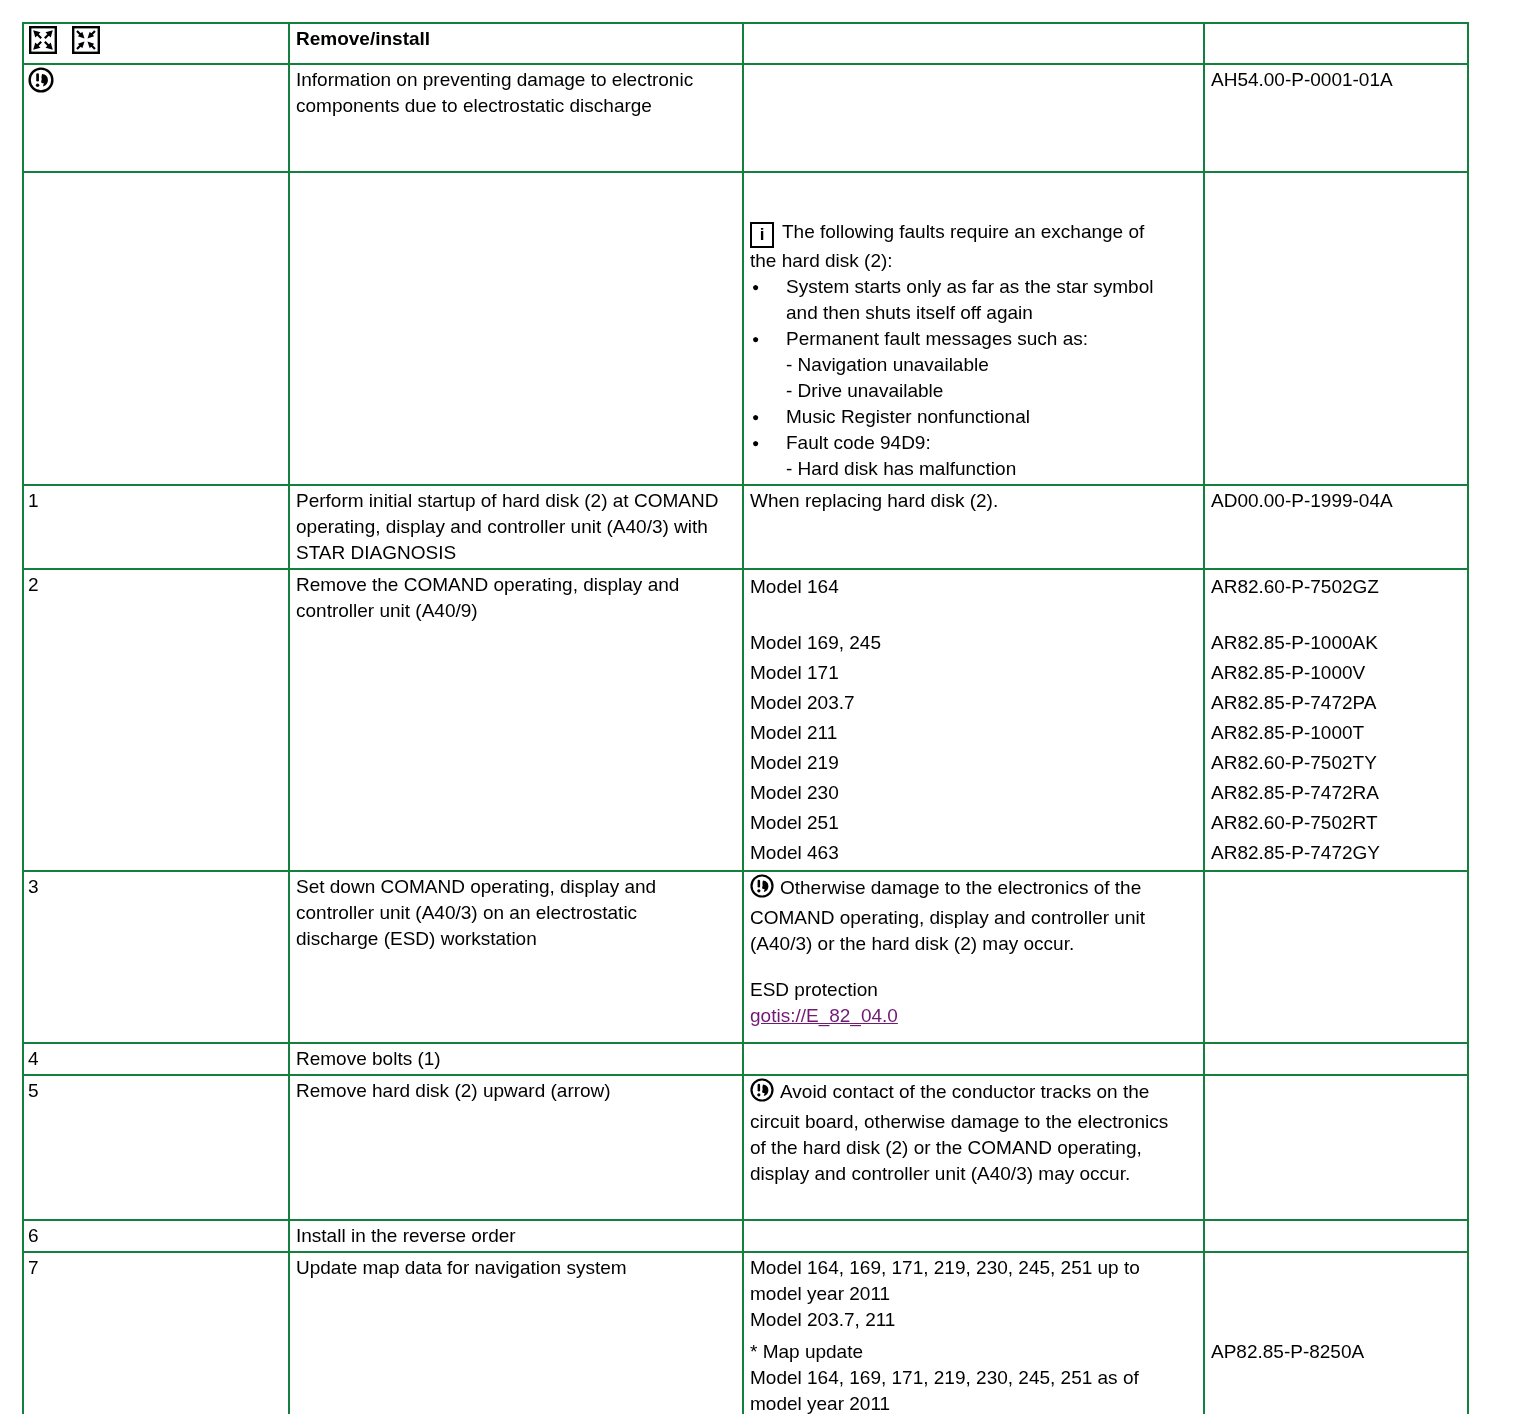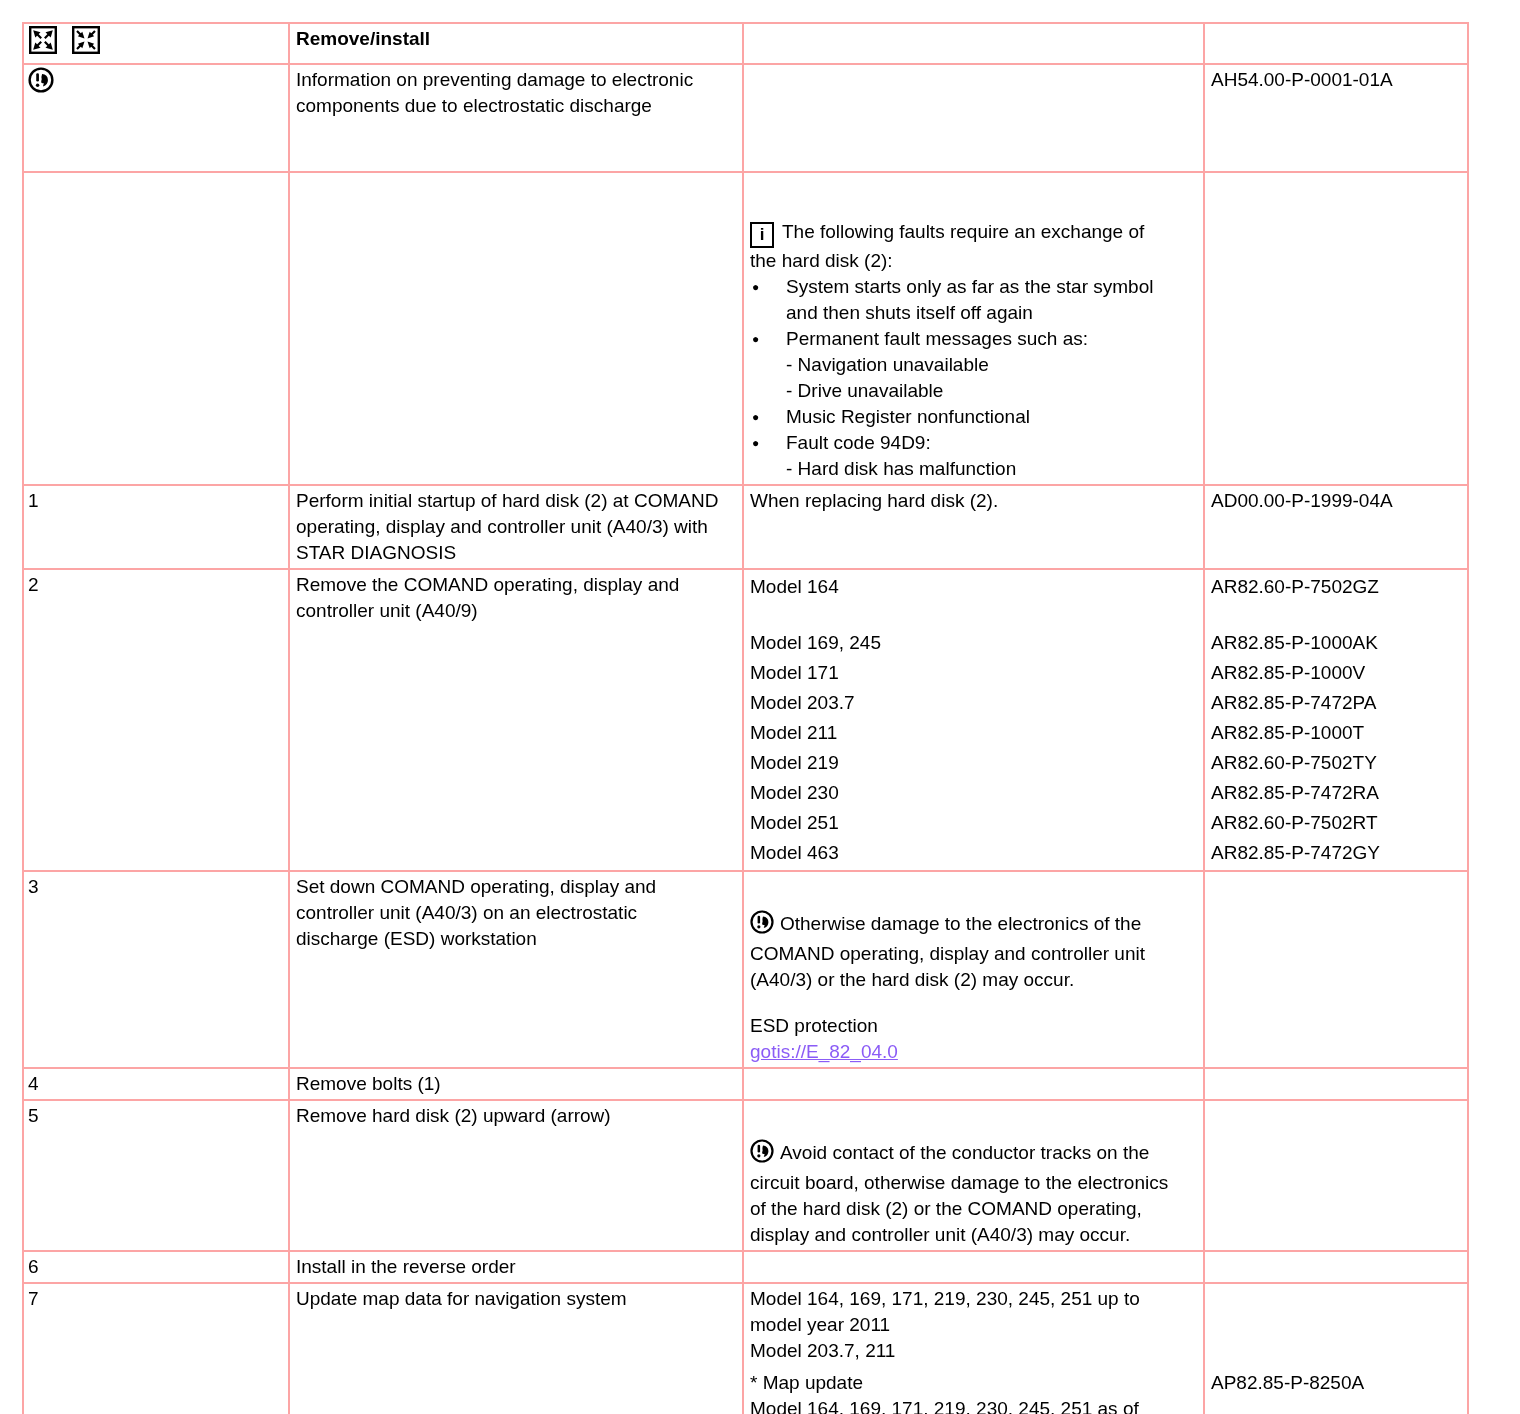--- a/index.html
+++ b/index.html
@@ -1,40 +1,40 @@
 <!DOCTYPE html>
 <html><head>
 <meta charset="utf-8">
 <style>
   html,body{margin:0;padding:0;background:#ffffff;}
   body{width:1520px;height:1414px;position:relative;font-family:"Liberation Sans",sans-serif;color:#000;}
   .wrap{position:absolute;left:22px;top:22px;}
   table{border-collapse:collapse;table-layout:fixed;width:1445px;}
-  td{border:2px solid #fca5a5;vertical-align:top;padding:2px 8px 2px 6px;font-size:19px;line-height:26px;overflow:visible;}
+  td{border:2px solid #15803d;vertical-align:top;padding:2px 8px 2px 6px;font-size:19px;line-height:26px;overflow:visible;}
   td.num-cell{padding-left:4px;}
   tr.rh{height:38px;} tr.ra{height:108px;} tr.rb{height:268px;}
   tr.r1{height:82px;} tr.r2{height:298px;} tr.r3{height:172px;}
   tr.r4{height:30px;} tr.r5{height:145px;} tr.r6{height:31px;}
   tr.r7{height:188px;} tr.r8{height:32px;}
   .bold{font-weight:bold;}
   .desc{max-width:424px;}
   .hicon{display:inline-block;margin-right:8px;vertical-align:top;}
   .att-inline{display:inline-block;vertical-align:-4px;margin-right:6px;}
   .i-box{display:inline-block;border:2px solid #000;width:20px;height:22px;line-height:21px;text-align:center;font-weight:bold;font-size:17px;margin-right:8px;vertical-align:-2px;}
   .note-intro{max-width:410px;margin-top:44px;}
-  .note-para{max-width:420px;margin-top:36px;}
+  .note-para{max-width:420px;}
   .b-row{display:flex;}
   .b-dot{flex:0 0 34px;font-size:12px;line-height:26px;padding-left:2px;}
   .b-txt{max-width:378px;}
   .mline{line-height:30px;min-height:26px;}
   .nowrap{white-space:nowrap;}
   .gap6{height:6px;}
   .mt6{margin-top:20px;}
   .ref7{margin-top:84px;}
-  a.doclink{color:#8b5cf6;text-decoration:underline;display:inline-block;text-align:center;}
+  a.doclink{color:#701a75;text-decoration:underline;display:inline-block;text-align:center;}
 </style>
 </head>
 <body>
 
 <div class="wrap">
 <table>
   <colgroup>
     <col style="width:266px">
         <col style="width:454px">
         <col style="width:461px">

